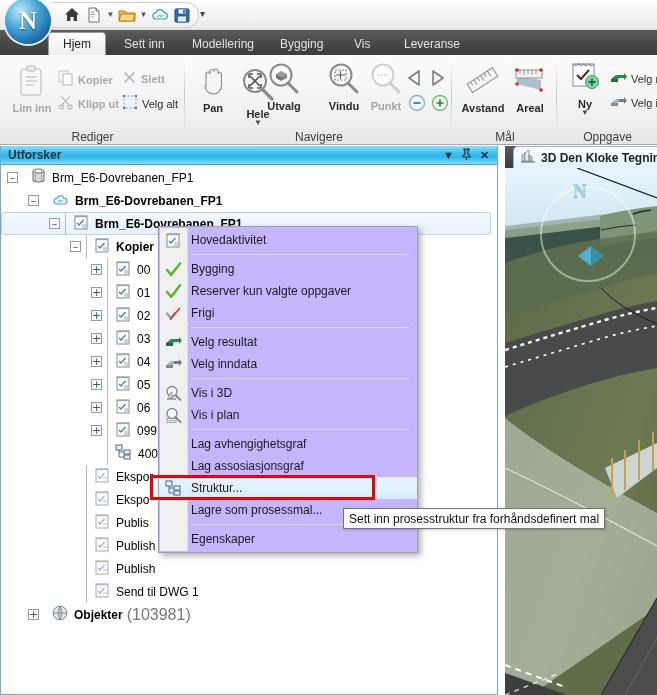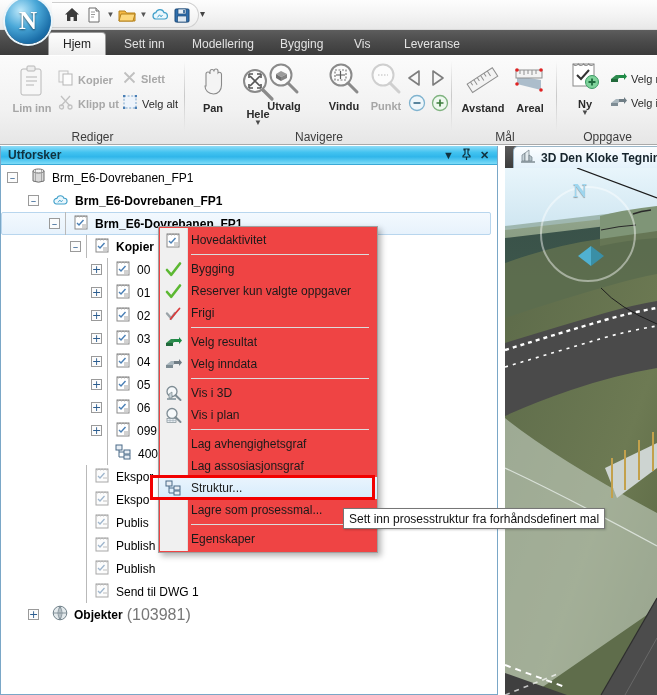--- a/index.html
+++ b/index.html
@@ -114,22 +114,22 @@
     font-size:11px;line-height:9px;color:#2c5d8f;font-family:"DejaVu Sans",sans-serif;
     flex:0 0 auto; cursor:default;
   }
   .guide{ width:1px; height:23px; background:#b9b9b9; flex:0 0 auto; }
 
   
   .ico{ flex:0 0 auto; position:relative; }
 
   
   .ctxmenu{
-    position:absolute; left:158px; top:226px; width:220px;
-    background:#ef4444; border:1px solid #a0a0a0;
+    position:absolute; left:158px; top:226px; width:260px;
+    background:#c4b5fd; border:1px solid #a0a0a0;
     box-shadow:3px 3px 6px rgba(0,0,0,.3);
     padding:2px 0; z-index:60;
   }
   .ctxmenu .gutter{
     position:absolute; left:1px; top:1px; bottom:1px; width:28px;
     background:#f0f0f0; border-right:1px solid #e0e0e0;
   }
   .mi{ position:relative; height:22px; display:flex; align-items:center; padding-left:32px;
        font-size:12px; color:#1a1a1a; cursor:default; z-index:2;}
   .mi .mi-ico{ position:absolute; left:6px; top:3px; width:17px; height:17px; }

